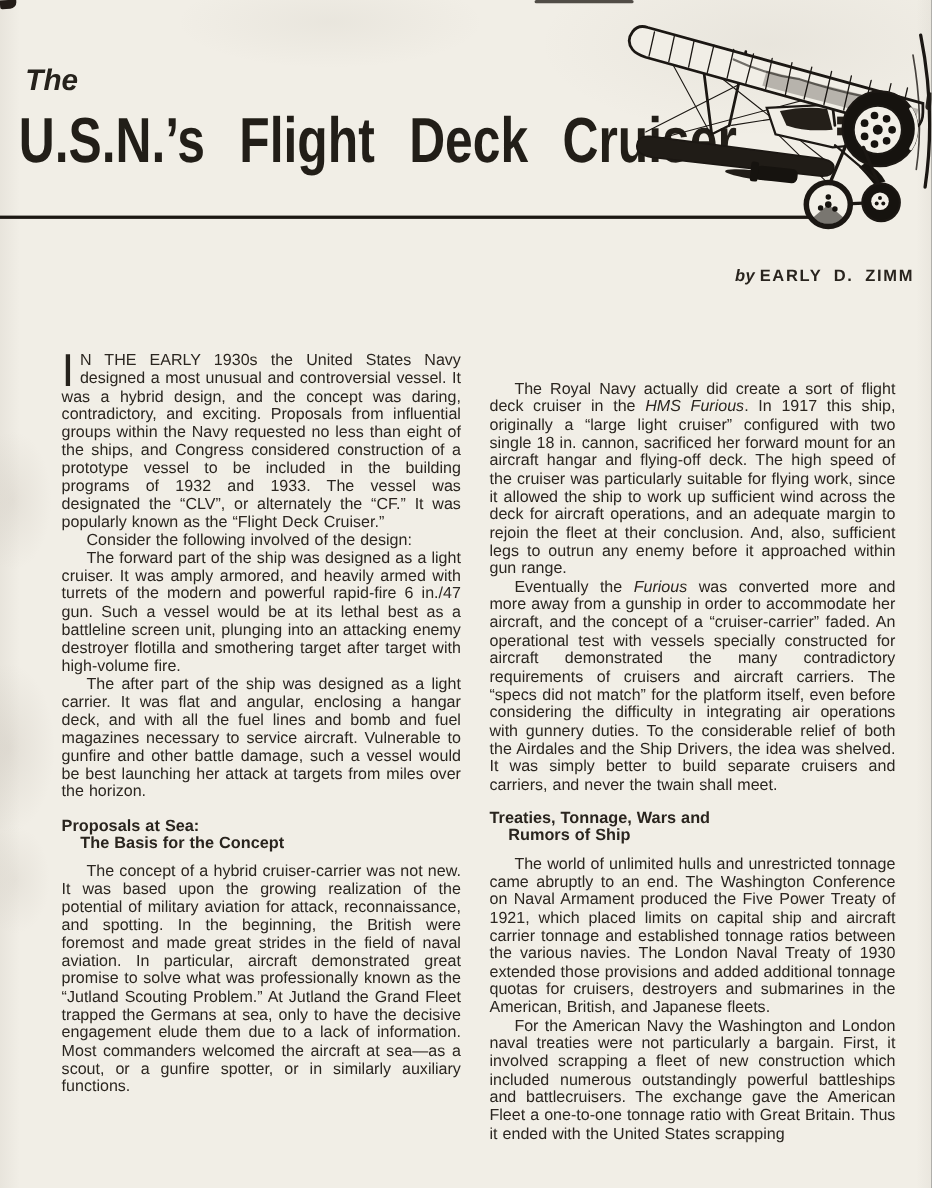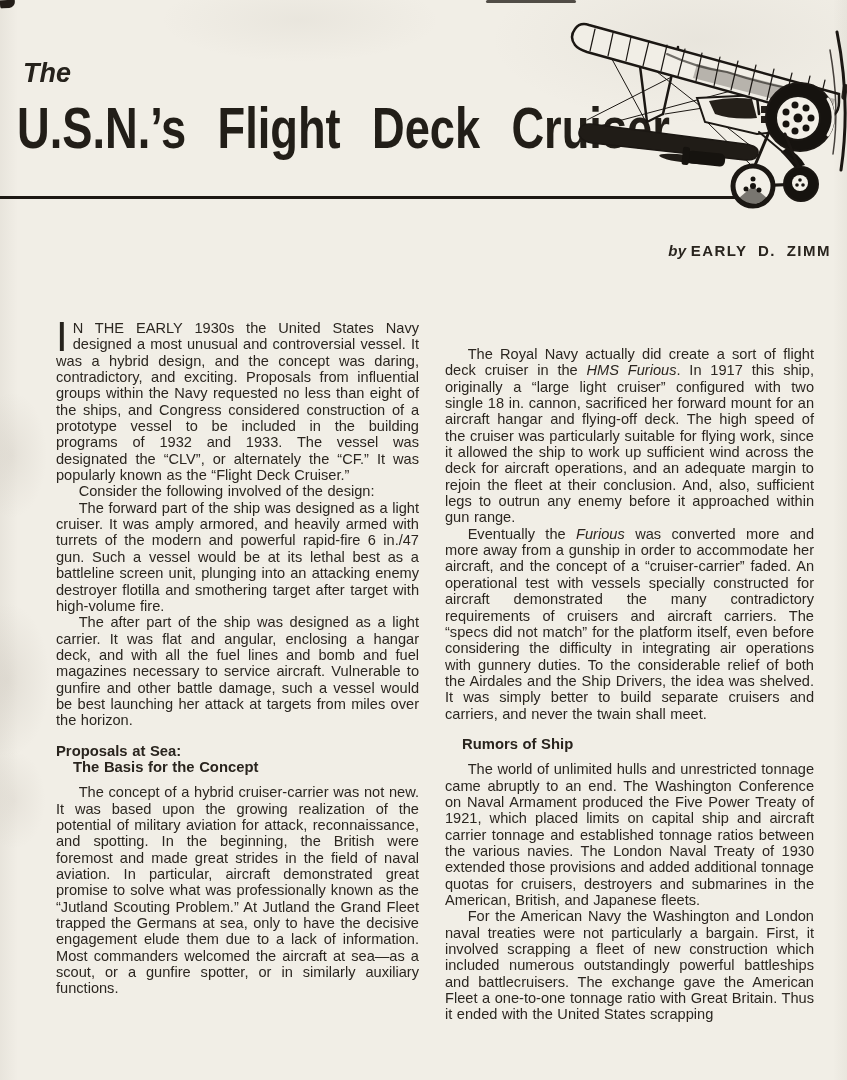--- a/index.html
+++ b/index.html
@@ -159,19 +159,20 @@
       <span>Proposals at Sea:</span>
       <span class="line2">The Basis for the Concept</span>
     </h3>
     <p>The concept of a hybrid cruiser-carrier was not new. It was based upon the growing realization of the potential of military aviation for attack, reconnaissance, and spotting. In the beginning, the British were foremost and made great strides in the field of naval aviation. In particular, aircraft demonstrated great promise to solve what was professionally known as the “Jutland Scouting Problem.” At Jutland the Grand Fleet trapped the Germans at sea, only to have the decisive engagement elude them due to a lack of information. Most commanders welcomed the aircraft at sea—as a scout, or a gunfire spotter, or in similarly auxiliary functions.</p>
   </div>
 
   <div class="col col-right">
     <p><span>The Royal Navy actually did create a sort of flight deck cruiser in the </span><i>HMS Furious</i><span>. In 1917 this ship, originally a “large light cruiser” configured with two single 18 in. cannon, sacrificed her forward mount for an aircraft hangar and flying-off deck. The high speed of the cruiser was particularly suitable for flying work, since it allowed the ship to work up sufficient wind across the deck for aircraft operations, and an adequate margin to rejoin the fleet at their conclusion. And, also, sufficient legs to outrun any enemy before it approached within gun range.</span></p>
     <p><span>Eventually the </span><i>Furious</i><span> was converted more and more away from a gunship in order to accommodate her aircraft, and the concept of a “cruiser-carrier” faded. An operational test with vessels specially constructed for aircraft demonstrated the many contradictory requirements of cruisers and aircraft carriers. The “specs did not match” for the platform itself, even before considering the difficulty in integrating air operations with gunnery duties. To the considerable relief of both the Airdales and the Ship Drivers, the idea was shelved. It was simply better to build separate cruisers and carriers, and never the twain shall meet.</span></p>
     <h3 class="subhead">
+      <span>Treaties, Tonnage, Wars and</span>
       <span class="line2">Rumors of Ship</span>
     </h3>
     <p>The world of unlimited hulls and unrestricted tonnage came abruptly to an end. The Washington Conference on Naval Armament produced the Five Power Treaty of 1921, which placed limits on capital ship and aircraft carrier tonnage and established tonnage ratios between the various navies. The London Naval Treaty of 1930 extended those provisions and added additional tonnage quotas for cruisers, destroyers and submarines in the American, British, and Japanese fleets.</p>
     <p>For the American Navy the Washington and London naval treaties were not particularly a bargain. First, it involved scrapping a fleet of new construction which included numerous outstandingly powerful battleships and battlecruisers. The exchange gave the American Fleet a one-to-one tonnage ratio with Great Britain. Thus it ended with the United States scrapping</p>
   </div>
 
 </div>
 
 </body></html>

